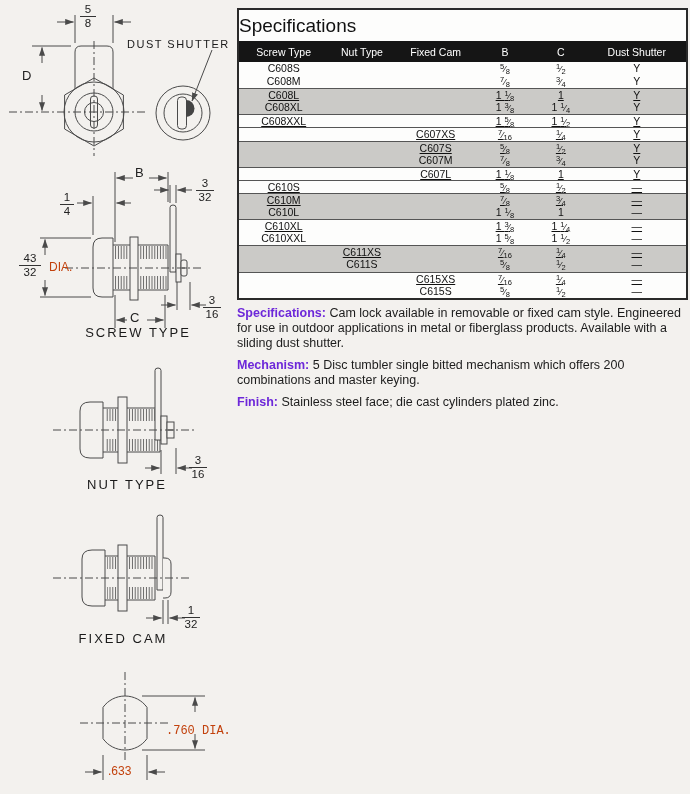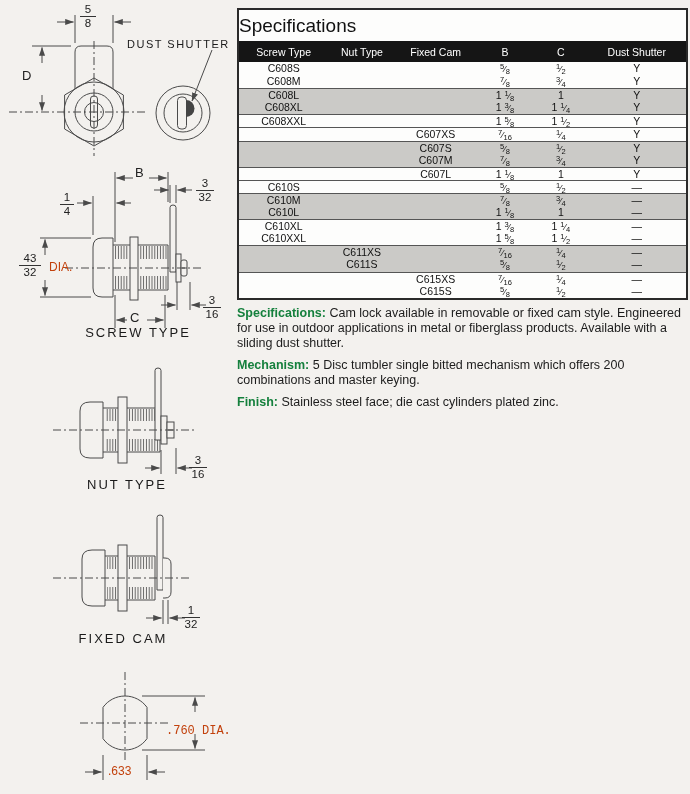--- a/index.html
+++ b/index.html
@@ -15,30 +15,30 @@
   .vfrac .num{display:block;border-bottom:1px solid #333;padding:0 3px;}
   .vfrac .den{display:block;}
   
   .spec-table{position:absolute;left:237px;top:8px;width:451px;background:#fdfdfc;
               border:2px solid #2a2a2a;box-sizing:border-box;}
   .t-title{height:31px;line-height:31px;text-align:left;font-size:19px;color:#111;}
   .t-head{display:flex;background:#151515;color:#fff;height:21px;align-items:center;font-size:10.5px;}
   .hcell{text-align:center;}
   .trow{display:flex;height:13.1px;align-items:flex-start;font-size:10.5px;color:#111;box-sizing:border-box;}
   .trow.shaded{background:#cbcac7;}
-  .trow.rule{border-top:1px solid #555;}
+  .trow.rule{border-top:1px solid #555;text-decoration:underline;}
   .tcell{text-align:center;white-space:nowrap;}
   .c0{width:20%}.c1{width:15%}.c2{width:18%}.c3{width:13%}.c4{width:12%}.c5{width:22%}
   sup{font-size:7.5px;vertical-align:3px;}
   sub{font-size:7.5px;vertical-align:-2px;}
   .fs{font-size:9px;}
   
   .notes{position:absolute;left:237px;top:306px;width:452px;}
   .note{margin:0 0 7px 0;font-size:12.5px;line-height:15px;color:#1c1c1c;}
-  .note b{color:#15803d;}
+  .note b{color:#6d28d9;}
 </style>
 </head>
 <body>
 
 <div class="page">
 
   <div class="drawing" style="left:5px;top:3px;width:230px;height:160px;">
     <svg width="230" height="160" viewBox="0 0 230 160">
       <defs>
         <marker id="fv-a" viewBox="0 0 10 8" refX="9.5" refY="4" markerWidth="9" markerHeight="7" orient="auto">

